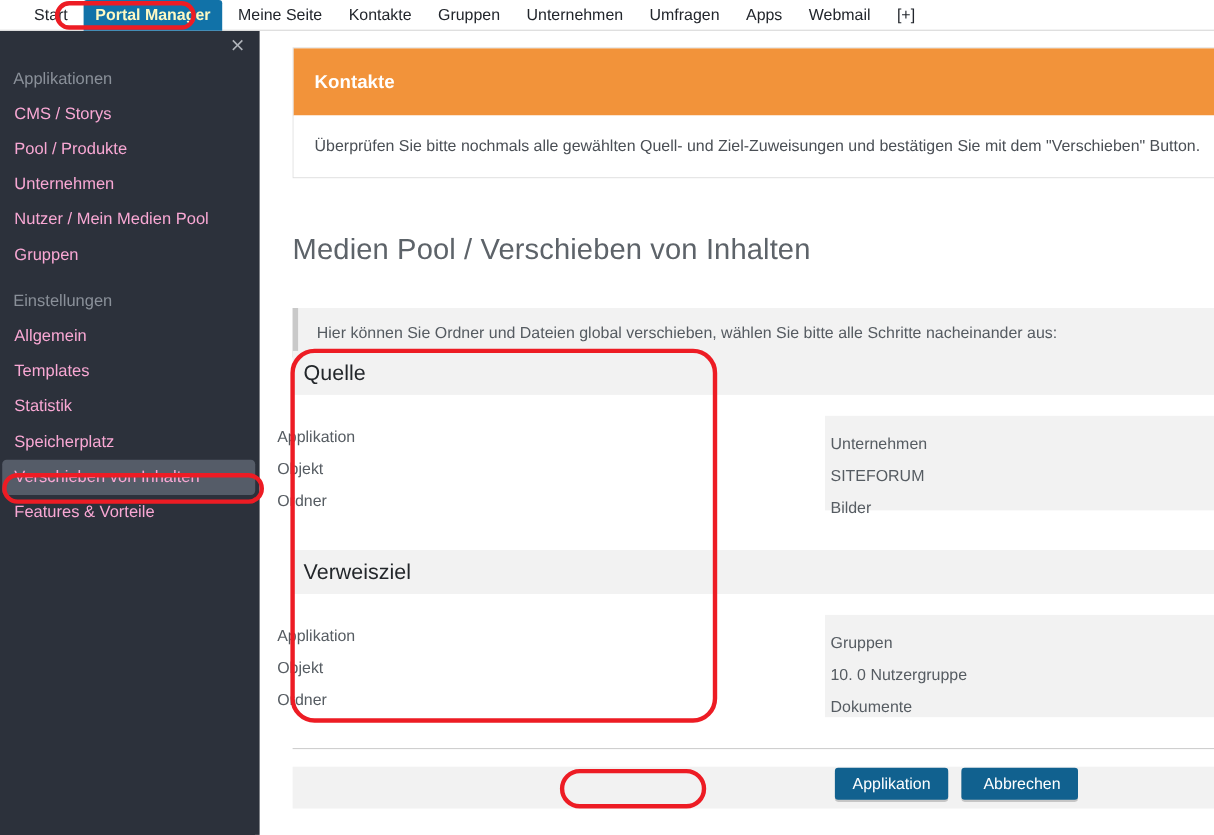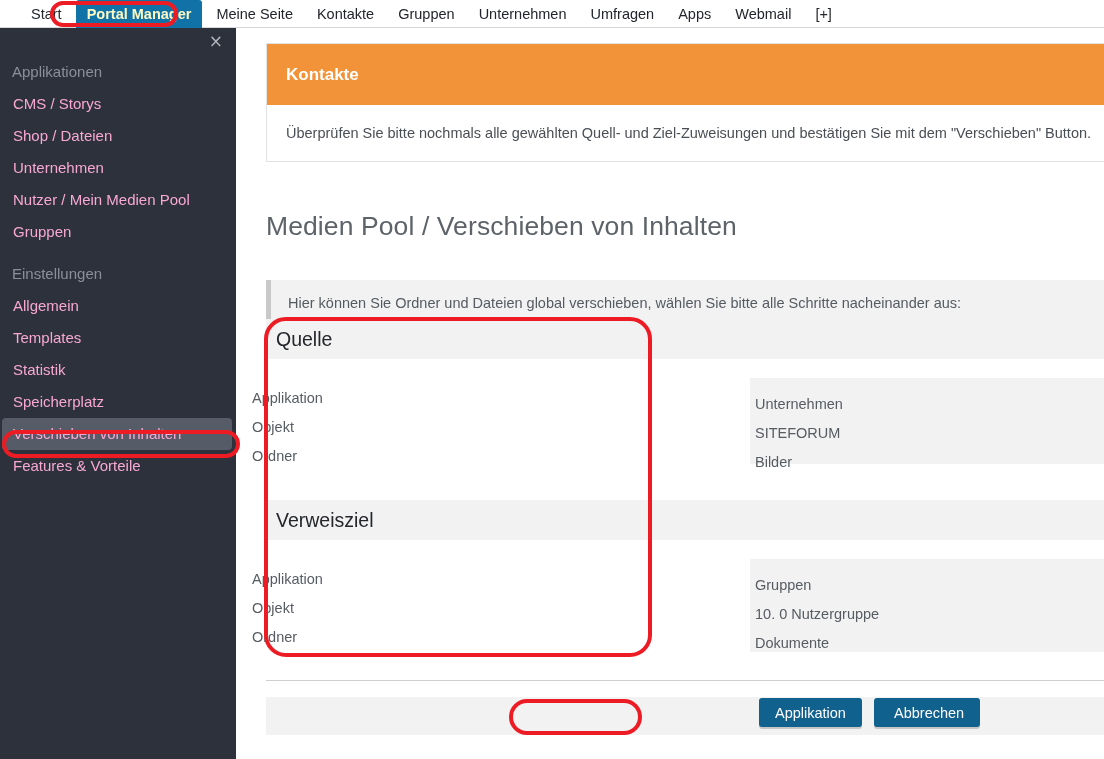--- a/index.html
+++ b/index.html
@@ -209,21 +209,21 @@
     <div class="navitem">Apps</div>
     <div class="navitem">Webmail</div>
     <div class="navitem">[+]</div>
   </div>
 
 <div id="sidebar">
   <div id="sidebar-close">×</div>
   <div id="sidebar-body" style="padding-top: 18px;">
       <div class="side-group">Applikationen</div>
       <div class="side-item">CMS / Storys</div>
-      <div class="side-item">Shop / Dateien</div>
+      <div class="side-item">Pool / Produkte</div>
       <div class="side-item">Unternehmen</div>
       <div class="side-item">Nutzer / Mein Medien Pool</div>
       <div class="side-item">Gruppen</div>
       <div class="side-group">Einstellungen</div>
       <div class="side-item">Allgemein</div>
       <div class="side-item">Templates</div>
       <div class="side-item">Statistik</div>
       <div class="side-item">Speicherplatz</div>
       <div class="side-item selected">Verschieben von Inhalten</div>
       <div class="side-item">Features &amp; Vorteile</div>

